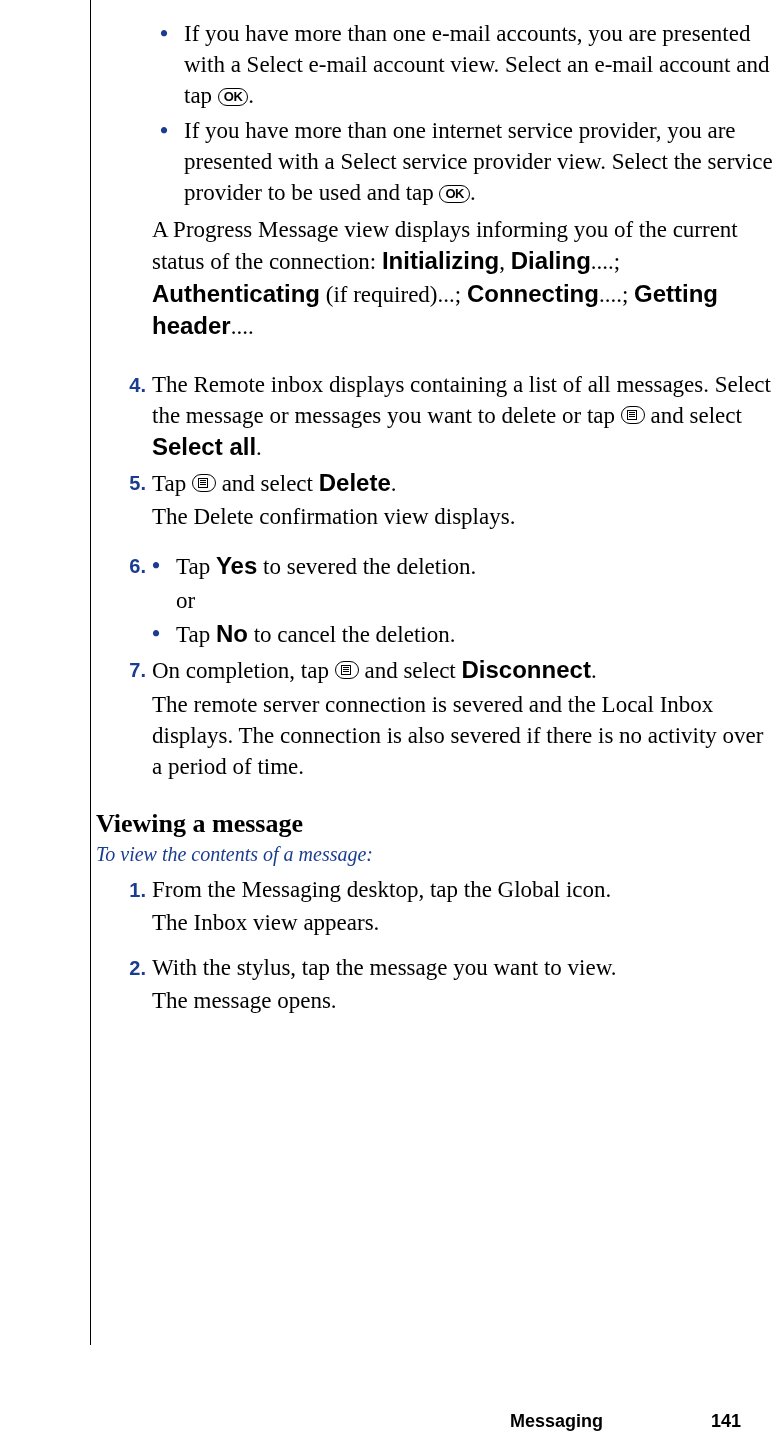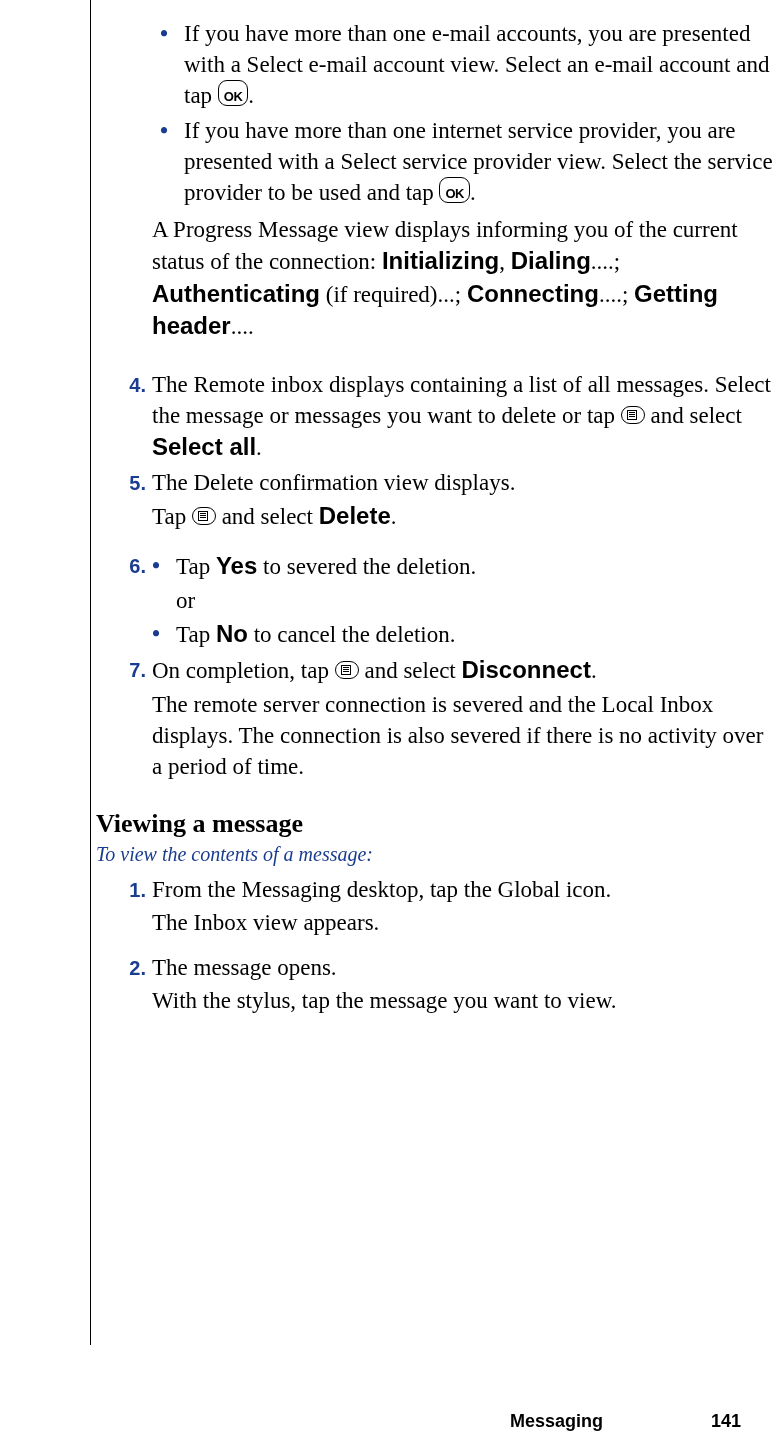--- a/index.html
+++ b/index.html
@@ -79,21 +79,21 @@
     font-weight: bold;
     font-size: 20px;
   }
   .icon-ok {
     display: inline-block;
     font-family: Arial, Helvetica, sans-serif;
     font-size: 13px;
     font-weight: bold;
     border: 1.6px solid #000;
     border-radius: 9px;
-    padding: 8px 5px 0 5px;
+    padding: 0 5px 0 5px;
     line-height: 16px;
     vertical-align: 2px;
     letter-spacing: -0.5px;
   }
   .icon-menu {
     display: inline-block;
     border: 1.6px solid #000;
     border-radius: 9px;
     width: 22px;
     height: 16px;
@@ -179,22 +179,22 @@
   <div class="step-row">
     <div class="step-num">4.</div>
     <div class="step-body">
       <span>The Remote inbox displays containing a list of all messages. Select the message or messages you want to delete or tap </span><span class="icon-menu"></span><span> and select </span><span class="ui-bold">Select all</span><span>.</span>
     </div>
   </div>
 
   <div class="step-row" style="margin-top:4px">
     <div class="step-num">5.</div>
     <div class="step-body">
+      <p><span>Tap </span><span class="icon-menu"></span><span> and select </span><span class="ui-bold">Delete</span><span>.</span></p>
       <p>The Delete confirmation view displays.</p>
-      <p><span>Tap </span><span class="icon-menu"></span><span> and select </span><span class="ui-bold">Delete</span><span>.</span></p>
     </div>
   </div>
 
 
   <div class="step-row" style="margin-top:16px">
     <div class="step-num">6.</div>
     <div class="step-body">
       <div class="bullet-row" style="margin-left:0">
         <div class="bullet-dot">•</div>
         <div class="bullet-text">
@@ -227,22 +227,22 @@
     <div class="step-num">1.</div>
     <div class="step-body">
       <p>From the Messaging desktop, tap the Global icon.</p>
       <p>The Inbox view appears.</p>
     </div>
   </div>
 
   <div class="step-row" style="margin-top:12px">
     <div class="step-num">2.</div>
     <div class="step-body">
+      <p>With the stylus, tap the message you want to view.</p>
       <p>The message opens.</p>
-      <p>With the stylus, tap the message you want to view.</p>
     </div>
   </div>
 
 </div>
 
 <div class="footer">
   <span class="footer-label">Messaging</span>
   <span class="footer-page">141</span>
 </div>
 

